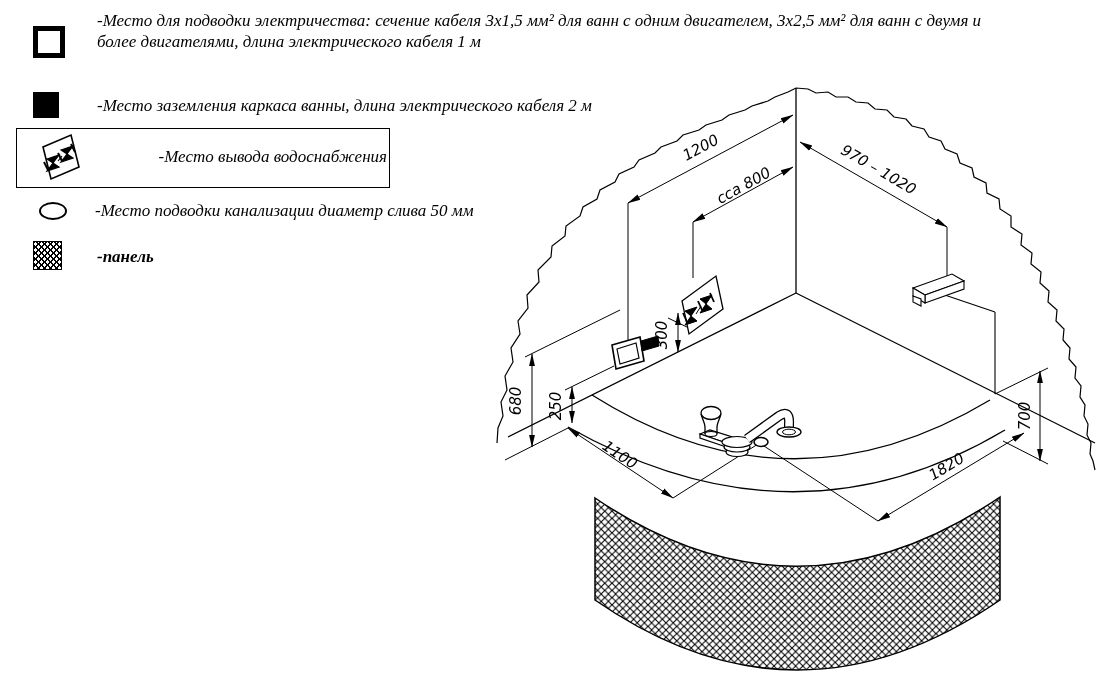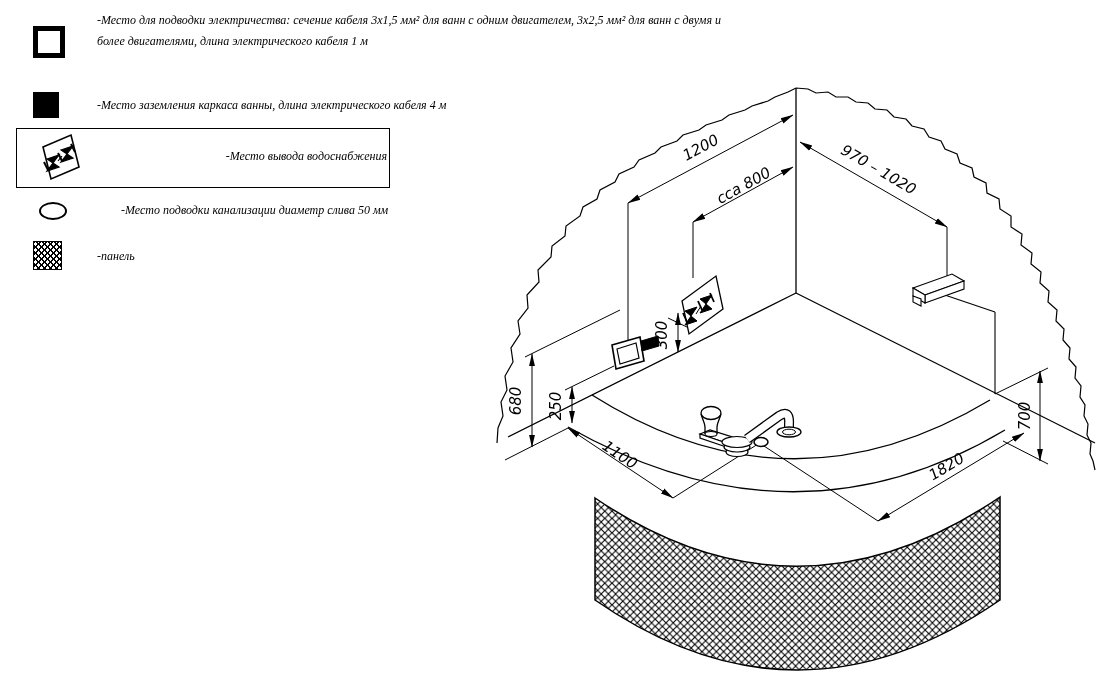--- a/index.html
+++ b/index.html
@@ -1,18 +1,18 @@
 <!DOCTYPE html>
 <html><head>
 <meta charset="utf-8">
 <style>
   html,body{margin:0;padding:0;background:#fff;}
   #page{position:relative;width:1102px;height:680px;background:#fff;overflow:hidden;
         font-family:"Liberation Serif", serif;color:#000;}
-  .legend-label{position:absolute;font-style:italic;font-size:12px;line-height:21px;
+  .legend-label{position:absolute;font-style:italic;font-size:17px;line-height:21px;
         white-space:pre-line;color:#000;}
   .sym{position:absolute;}
   .sym-elec{width:22px;height:22px;border:5px solid #000;background:#fff;}
   .sym-ground{width:26px;height:26px;background:#000;}
   .sym-ellipse{width:24px;height:14px;border:2.5px solid #000;border-radius:50%;background:#fff;}
   .sym-hatch{width:27px;height:27px;border:1.6px solid #000;
      background-image:
        repeating-linear-gradient(45deg, transparent 0 3px, #000 3px 4.3px),
        repeating-linear-gradient(-45deg, transparent 0 3px, #000 3px 4.3px);}
   .water-box{position:absolute;left:16px;top:128px;width:372px;height:58px;border:1.6px solid #000;background:#fff;}
@@ -24,42 +24,42 @@
 
 <div id="page">
 
   <div>
 
     <div class="sym sym-elec" style="left:33px;top:26px;"></div>
     <div class="legend-label" style="left:97px;top:10px;width:990px;">-Место для подводки электричества: сечение кабеля 3х1,5 мм² для ванн с одним двигателем, 3х2,5 мм² для ванн с двумя и
 более двигателями, длина электрического кабеля 1 м</div>
 
     <div class="sym sym-ground" style="left:33px;top:92px;"></div>
-    <div class="legend-label" style="left:97px;top:95px;width:700px;">-Место заземления каркаса ванны, длина электрического кабеля 4 м</div>
+    <div class="legend-label" style="left:97px;top:95px;width:700px;">-Место заземления каркаса ванны, длина электрического кабеля 2 м</div>
 
     <div class="water-box">
       <svg width="56" height="54" style="position:absolute;left:18px;top:2px;">
         <polygon points="8,16 36,4 44,36 16,48" fill="#fff" stroke="#000" stroke-width="1.6"></polygon>
         <g stroke="#000" stroke-width="1.2" fill="#000">
           <path d="M12,28 L24,24 L12,40 L24,36 Z"></path>
           <path d="M26,19 L38,15 L26,31 L38,27 Z"></path>
           <line x1="23" y1="30" x2="27" y2="25"></line>
           <line x1="9" y1="31" x2="13" y2="39" stroke-width="2"></line>
           <line x1="23" y1="22" x2="27" y2="30" stroke-width="2"></line>
           <line x1="36" y1="13" x2="40" y2="21" stroke-width="2"></line>
         </g>
       </svg>
     </div>
     <div class="legend-label" style="left:97px;top:146px;width:290px;text-align:right;">-Место вывода водоснабжения</div>
 
     <div class="sym sym-ellipse" style="left:39px;top:202px;"></div>
-    <div class="legend-label" style="left:95px;top:200px;width:500px;margin-left:26px;">-Место подводки канализации диаметр слива 50 мм</div>
+    <div class="legend-label" style="left:95px;top:200px;width:500px;">-Место подводки канализации диаметр слива 50 мм</div>
 
     <div class="sym sym-hatch" style="left:33px;top:241px;"></div>
-    <div class="legend-label" style="left:97px;top:246px;width:300px;">-панель</div>
+    <div class="legend-label" style="left:97px;top:246px;width:300px;font-weight:bold;">-панель</div>
   </div>
 
   <svg width="1102" height="680" viewBox="0 0 1102 680" style="position:absolute;left:0;top:0;">
     <defs>
       <marker id="arr" viewBox="0 0 12 8" refX="11.5" refY="4" markerWidth="13" markerHeight="9" orient="auto-start-reverse">
         <path d="M0,1.2 L12,4 L0,6.8 Z" fill="#000"></path>
       </marker>
       <pattern id="xhatch" width="7.2" height="7.2" patternUnits="userSpaceOnUse">
         <path d="M0,0 L7.2,7.2 M7.2,0 L0,7.2" stroke="#000" stroke-width="1.1" fill="none"></path>
       </pattern>

